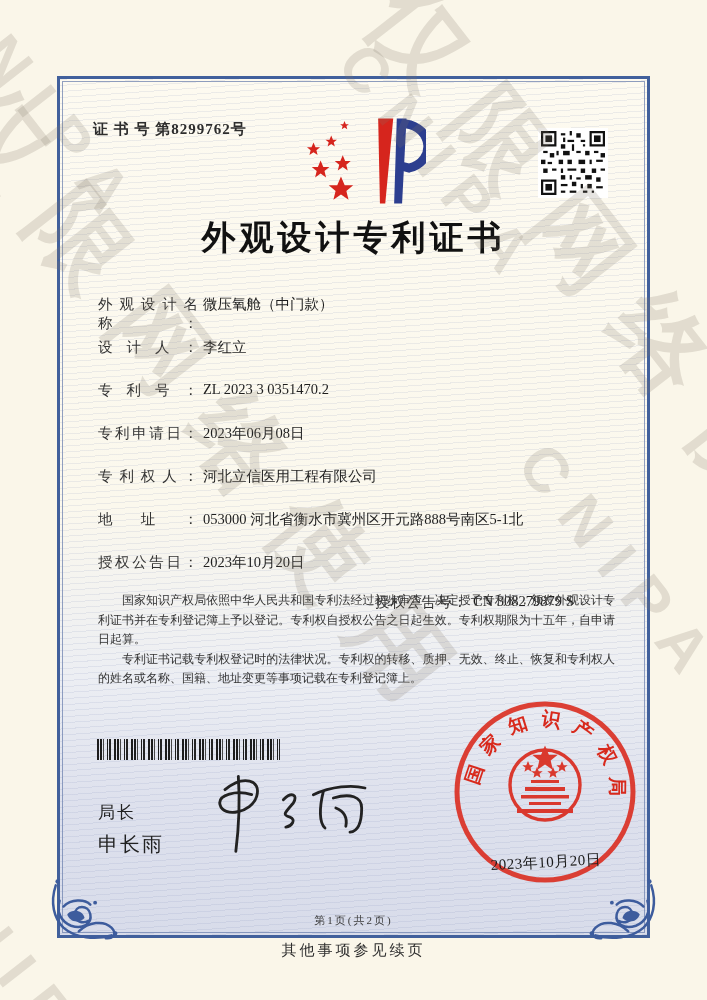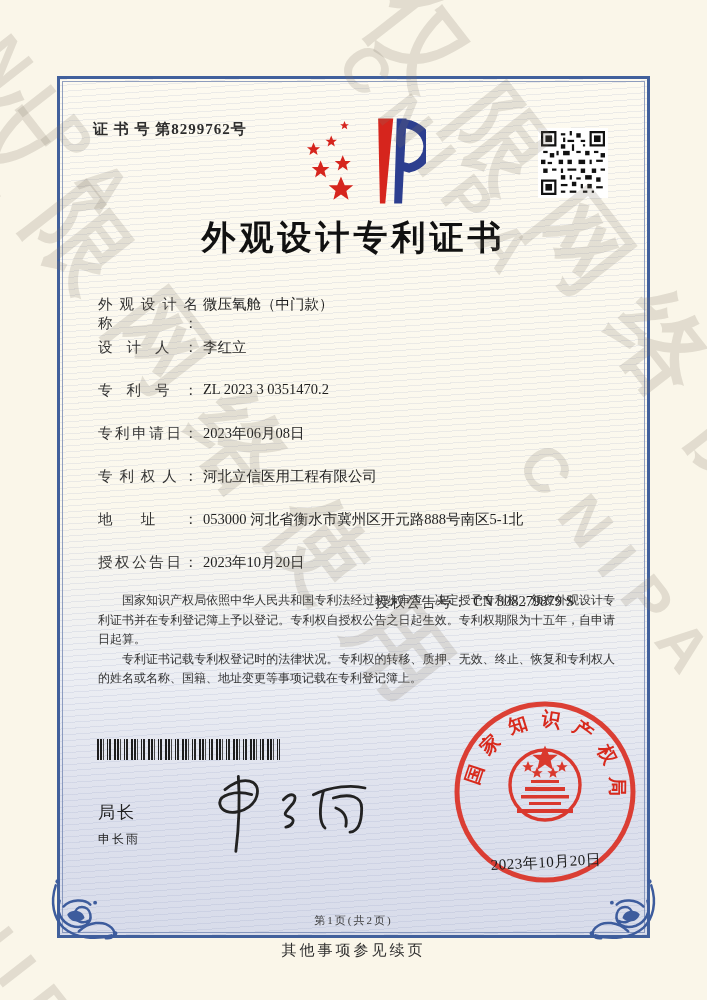--- a/index.html
+++ b/index.html
@@ -64,21 +64,21 @@
     background:repeating-linear-gradient(90deg,
       #1c1c1c 0 2px,rgba(0,0,0,0) 2px 3px,
       #1c1c1c 3px 5px,rgba(0,0,0,0) 5px 6px,
       #474747 6px 7px,rgba(0,0,0,0) 7px 10px,
       #1c1c1c 10px 11px,rgba(0,0,0,0) 11px 12px,
       #242424 12px 14px,rgba(0,0,0,0) 14px 17px);
   }
   
   .sig-role{position:absolute;left:38px;top:722px;font-size:17px;color:#222;
     font-family:Liberation Sans, sans-serif;letter-spacing:2px;}
-  .sig-name{position:absolute;left:38px;top:752px;font-size:12px;color:#222;
+  .sig-name{position:absolute;left:38px;top:752px;font-size:20px;color:#222;
     font-family:"Liberation Sans","DejaVu Sans",sans-serif;letter-spacing:2px;}
   .sig-hand{position:absolute;left:140px;top:692px;width:175px;height:84px;}
   
   .seal{position:absolute;left:390px;top:618px;width:190px;height:190px;z-index:3;}
   .seal-date{position:absolute;left:425px;top:774px;width:122px;text-align:center;z-index:4;
     font-size:15px;color:#1a1a1a;transform:rotate(-3deg);letter-spacing:0.5px;}
   
   .page-num{position:absolute;left:0;top:834px;width:100%;text-align:center;font-size:11px;color:#3c3c3c;letter-spacing:2px;}
   .cont-note{position:absolute;left:0;top:941px;width:100%;text-align:center;z-index:2;
     font-size:15px;color:#2e2e2e;letter-spacing:3px;}

